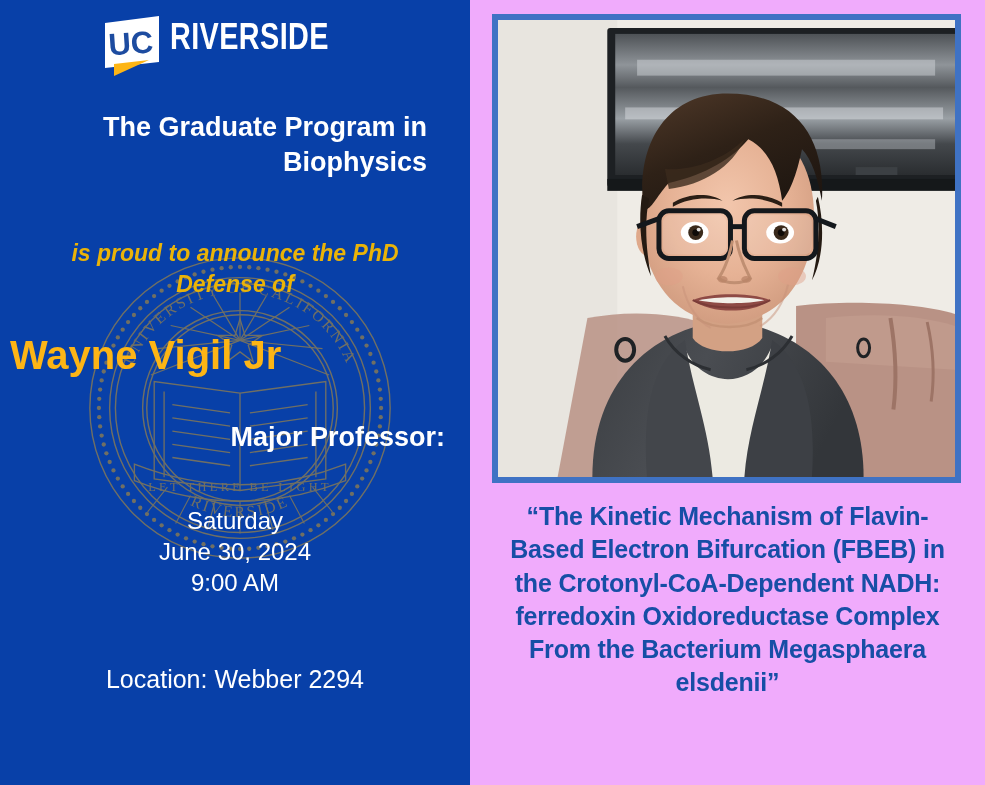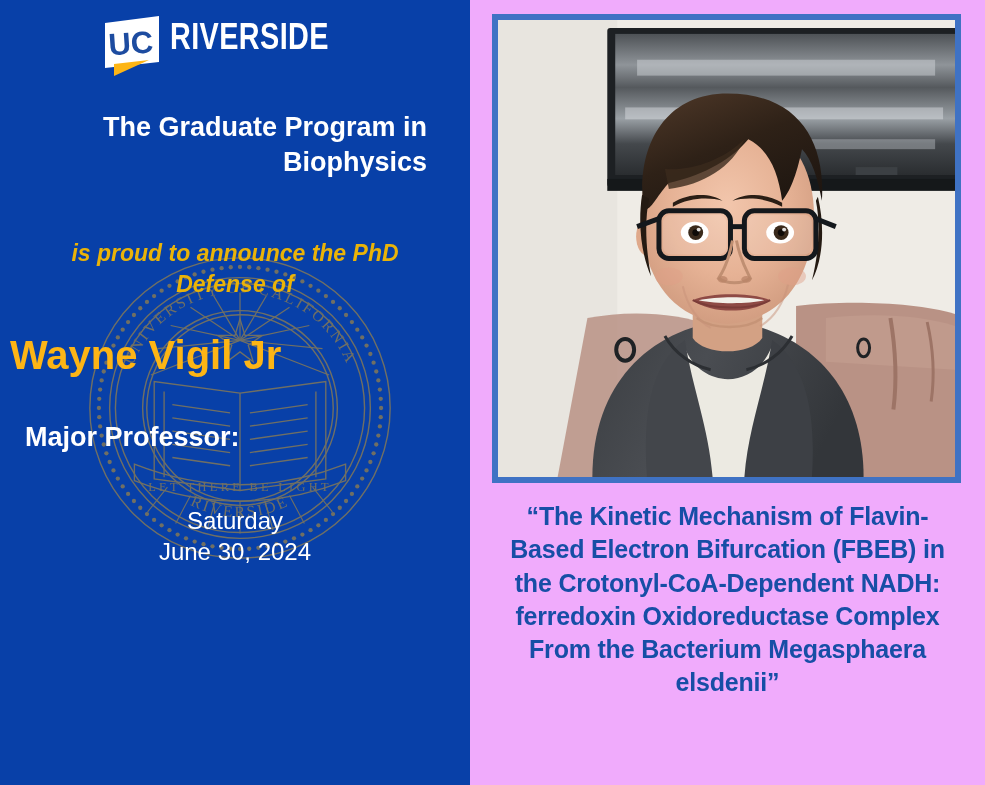--- a/index.html
+++ b/index.html
@@ -110,21 +110,21 @@
     font-weight: 700;
     line-height: 1.05;
   }
 
   
   #advisor-block {
     position: absolute;
     left: 25px;
     top: 420px;
     width: 420px;
-    text-align: left;
+    text-align: right;
     color: #ffffff;
     font-size: 27px;
     font-weight: 700;
     line-height: 1.28;
   }
 
   
   #datetime-block {
     position: absolute;
     left: 25px;
@@ -381,22 +381,24 @@
 
     <div id="candidate-name">Wayne Vigil Jr</div>
 
     <div id="advisor-block">
       <div>Major Professor:</div>
     </div>
 
     <div id="datetime-block">
       <div>Saturday</div>
       <div>June 30, 2024</div>
+      <div>9:00 AM</div>
     </div>
 
+    <div id="location-line">Location: Webber 2294</div>
   </div>
 
   <div id="right-panel">
 
     <div id="photo-frame">
       <svg id="photo-canvas" viewBox="0 0 460 460" preserveAspectRatio="xMidYMid slice">
         <defs>
           <linearGradient id="tvG" x1="0" y1="0" x2="0" y2="1">
             <stop offset="0%" stop-color="#4e5256"></stop>
             <stop offset="22%" stop-color="#8f9499"></stop>

